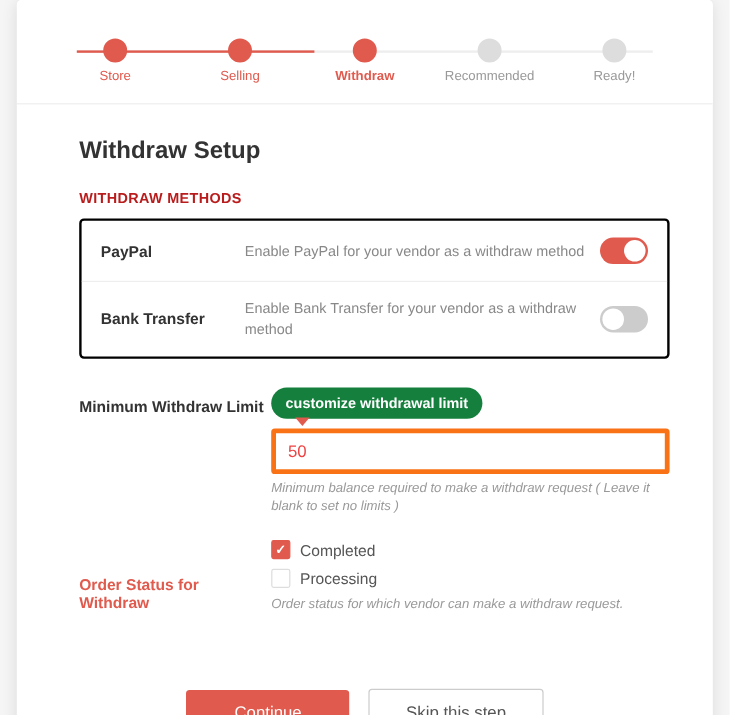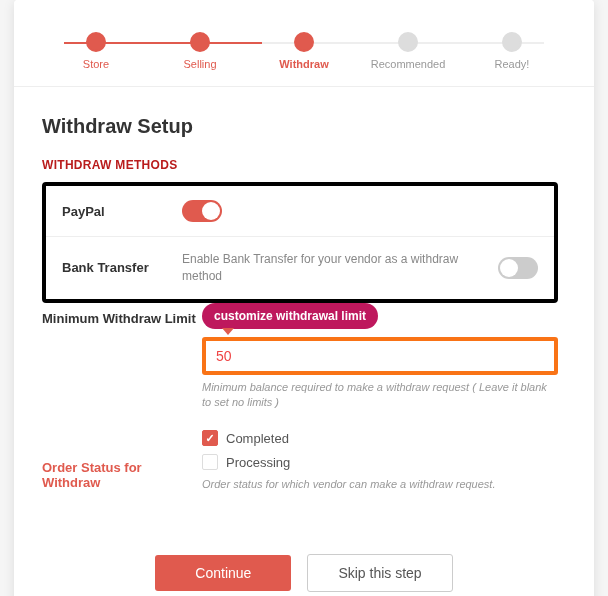--- a/index.html
+++ b/index.html
@@ -84,41 +84,42 @@
     .step-label.active {
       color: #e05a4e;
       font-weight: bold;
     }
     .step-label.completed {
       color: #e05a4e;
     }
 
     
     .content {
-      padding: 28px 36px 24px 28px;
+      padding: 28px 36px 24px 52px;
     }
     .page-title {
       font-size: 20px;
       font-weight: bold;
       color: #333;
       margin-bottom: 20px;
     }
     .section-label {
       font-size: 12px;
       color: #b91c1c;
       font-weight: bold;
       margin-bottom: 10px;
       text-transform: uppercase;
       letter-spacing: 0.3px;
     }
 
     
     .methods-table {
-      border: 4px solid #000000;
+      border: 2px solid #000000;
       border-radius: 4px;
+      margin-bottom: 24px;
       overflow: hidden;
     }
     .method-row {
       display: flex;
       align-items: center;
       padding: 14px 16px;
       border-bottom: 1px solid #eee;
     }
     .method-row:last-child {
       border-bottom: none;
@@ -178,21 +179,21 @@
       width: 160px;
       padding-top: 8px;
       flex-shrink: 0;
     }
     .field-content {
       flex: 1;
       position: relative;
     }
     .tooltip-bubble {
       position: relative;
-      background: #be185d;
+      background: #15803d;
       color: #fff;
       font-size: 12px;
       padding: 6px 12px;
       border-radius: 20px;
       display: inline-block;
       margin-bottom: 8px;
       white-space: nowrap;
       font-weight: bold;
     }
     .tooltip-bubble::after {
@@ -339,20 +340,21 @@
     </div>
   </div>
 
   <div class="content">
     <h2 class="page-title">Withdraw Setup</h2>
     <div class="section-label">Withdraw Methods</div>
 
     <div class="methods-table">
       <div class="method-row">
         <span class="method-name">PayPal</span>
+        <span class="method-desc">Enable PayPal for your vendor as a withdraw method</span>
         <div class="toggle on">
           <div class="toggle-knob"></div>
         </div>
       </div>
       <div class="method-row">
         <span class="method-name">Bank Transfer</span>
         <span class="method-desc">Enable Bank Transfer for your vendor as a withdraw method</span>
         <div class="toggle off">
           <div class="toggle-knob"></div>
         </div>

